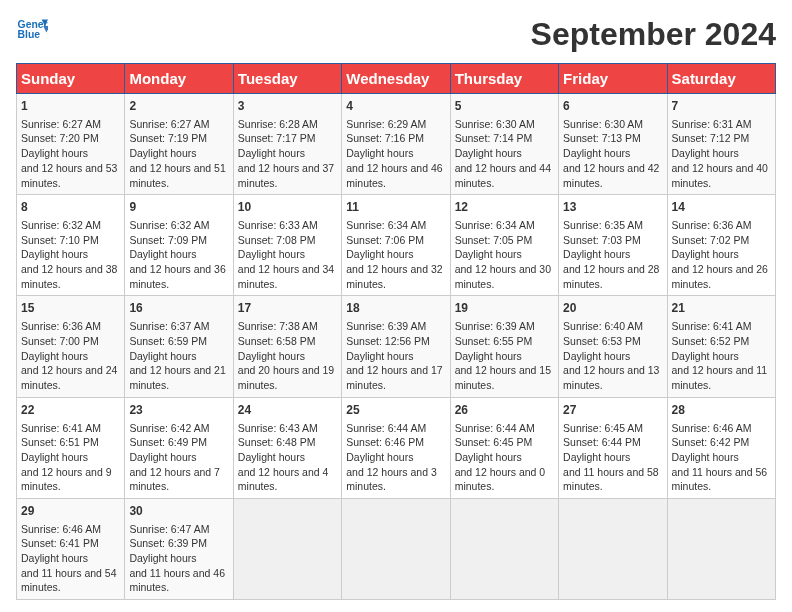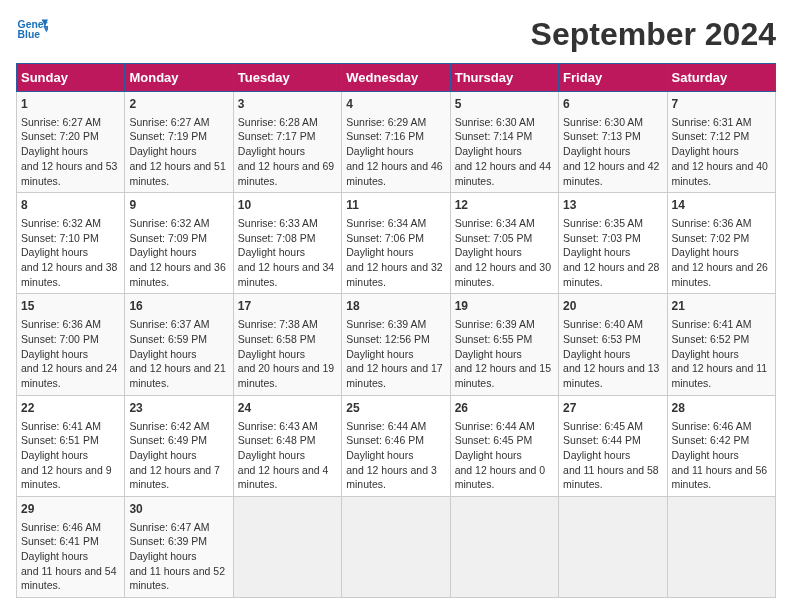--- a/index.html
+++ b/index.html
@@ -36,25 +36,25 @@
     .location-title {
       font-size: 14px;
       color: #555;
     }
     .calendar-table {
       width: 100%;
       border-collapse: collapse;
       font-size: 10.5px;
     }
     .calendar-table thead th {
-      background-color: #be185d;
+      background-color: #ef4444;
       color: #fff;
       padding: 6px 4px;
       text-align: left;
-      font-size: 13px;
+      font-size: 15px;
       font-weight: bold;
       border: 1px solid #2a5a9f;
     }
     .calendar-table tbody td {
       border: 1px solid #ccc;
       vertical-align: top;
       padding: 4px 4px;
       width: calc(100% / 7);
       min-height: 80px;
       color: #333;
@@ -102,21 +102,21 @@
         <th>Wednesday</th>
         <th>Thursday</th>
         <th>Friday</th>
         <th>Saturday</th>
       </tr>
   </thead>
   <tbody id="calendar-body">
   <tr>
         <td><span class="day-number">1</span><span>Sunrise: 6:27 AM</span><br><span>Sunset: 7:20 PM</span><br><span>Daylight hours</span><br><span>and 12 hours and 53 minutes.</span></td>
         <td><span class="day-number">2</span><span>Sunrise: 6:27 AM</span><br><span>Sunset: 7:19 PM</span><br><span>Daylight hours</span><br><span>and 12 hours and 51 minutes.</span></td>
-        <td><span class="day-number">3</span><span>Sunrise: 6:28 AM</span><br><span>Sunset: 7:17 PM</span><br><span>Daylight hours</span><br><span>and 12 hours and 69 minutes.</span></td>
+        <td><span class="day-number">3</span><span>Sunrise: 6:28 AM</span><br><span>Sunset: 7:17 PM</span><br><span>Daylight hours</span><br><span>and 12 hours and 37 minutes.</span></td>
         <td><span class="day-number">4</span><span>Sunrise: 6:29 AM</span><br><span>Sunset: 7:16 PM</span><br><span>Daylight hours</span><br><span>and 12 hours and 46 minutes.</span></td>
         <td><span class="day-number">5</span><span>Sunrise: 6:30 AM</span><br><span>Sunset: 7:14 PM</span><br><span>Daylight hours</span><br><span>and 12 hours and 44 minutes.</span></td>
         <td><span class="day-number">6</span><span>Sunrise: 6:30 AM</span><br><span>Sunset: 7:13 PM</span><br><span>Daylight hours</span><br><span>and 12 hours and 42 minutes.</span></td>
         <td><span class="day-number">7</span><span>Sunrise: 6:31 AM</span><br><span>Sunset: 7:12 PM</span><br><span>Daylight hours</span><br><span>and 12 hours and 40 minutes.</span></td>
       </tr>
       <tr>
         <td><span class="day-number">8</span><span>Sunrise: 6:32 AM</span><br><span>Sunset: 7:10 PM</span><br><span>Daylight hours</span><br><span>and 12 hours and 38 minutes.</span></td>
         <td><span class="day-number">9</span><span>Sunrise: 6:32 AM</span><br><span>Sunset: 7:09 PM</span><br><span>Daylight hours</span><br><span>and 12 hours and 36 minutes.</span></td>
         <td><span class="day-number">10</span><span>Sunrise: 6:33 AM</span><br><span>Sunset: 7:08 PM</span><br><span>Daylight hours</span><br><span>and 12 hours and 34 minutes.</span></td>
         <td><span class="day-number">11</span><span>Sunrise: 6:34 AM</span><br><span>Sunset: 7:06 PM</span><br><span>Daylight hours</span><br><span>and 12 hours and 32 minutes.</span></td>
@@ -137,21 +137,21 @@
         <td><span class="day-number">22</span><span>Sunrise: 6:41 AM</span><br><span>Sunset: 6:51 PM</span><br><span>Daylight hours</span><br><span>and 12 hours and 9 minutes.</span></td>
         <td><span class="day-number">23</span><span>Sunrise: 6:42 AM</span><br><span>Sunset: 6:49 PM</span><br><span>Daylight hours</span><br><span>and 12 hours and 7 minutes.</span></td>
         <td><span class="day-number">24</span><span>Sunrise: 6:43 AM</span><br><span>Sunset: 6:48 PM</span><br><span>Daylight hours</span><br><span>and 12 hours and 4 minutes.</span></td>
         <td><span class="day-number">25</span><span>Sunrise: 6:44 AM</span><br><span>Sunset: 6:46 PM</span><br><span>Daylight hours</span><br><span>and 12 hours and 3 minutes.</span></td>
         <td><span class="day-number">26</span><span>Sunrise: 6:44 AM</span><br><span>Sunset: 6:45 PM</span><br><span>Daylight hours</span><br><span>and 12 hours and 0 minutes.</span></td>
         <td><span class="day-number">27</span><span>Sunrise: 6:45 AM</span><br><span>Sunset: 6:44 PM</span><br><span>Daylight hours</span><br><span>and 11 hours and 58 minutes.</span></td>
         <td><span class="day-number">28</span><span>Sunrise: 6:46 AM</span><br><span>Sunset: 6:42 PM</span><br><span>Daylight hours</span><br><span>and 11 hours and 56 minutes.</span></td>
       </tr>
       <tr>
         <td><span class="day-number">29</span><span>Sunrise: 6:46 AM</span><br><span>Sunset: 6:41 PM</span><br><span>Daylight hours</span><br><span>and 11 hours and 54 minutes.</span></td>
-        <td><span class="day-number">30</span><span>Sunrise: 6:47 AM</span><br><span>Sunset: 6:39 PM</span><br><span>Daylight hours</span><br><span>and 11 hours and 52 minutes.</span></td>
+        <td><span class="day-number">30</span><span>Sunrise: 6:47 AM</span><br><span>Sunset: 6:39 PM</span><br><span>Daylight hours</span><br><span>and 11 hours and 46 minutes.</span></td>
         <td class="empty-cell"></td>
         <td class="empty-cell"></td>
         <td class="empty-cell"></td>
         <td class="empty-cell"></td>
         <td class="empty-cell"></td>
       </tr>
     </tbody>
 </table>
 
 </body></html>

